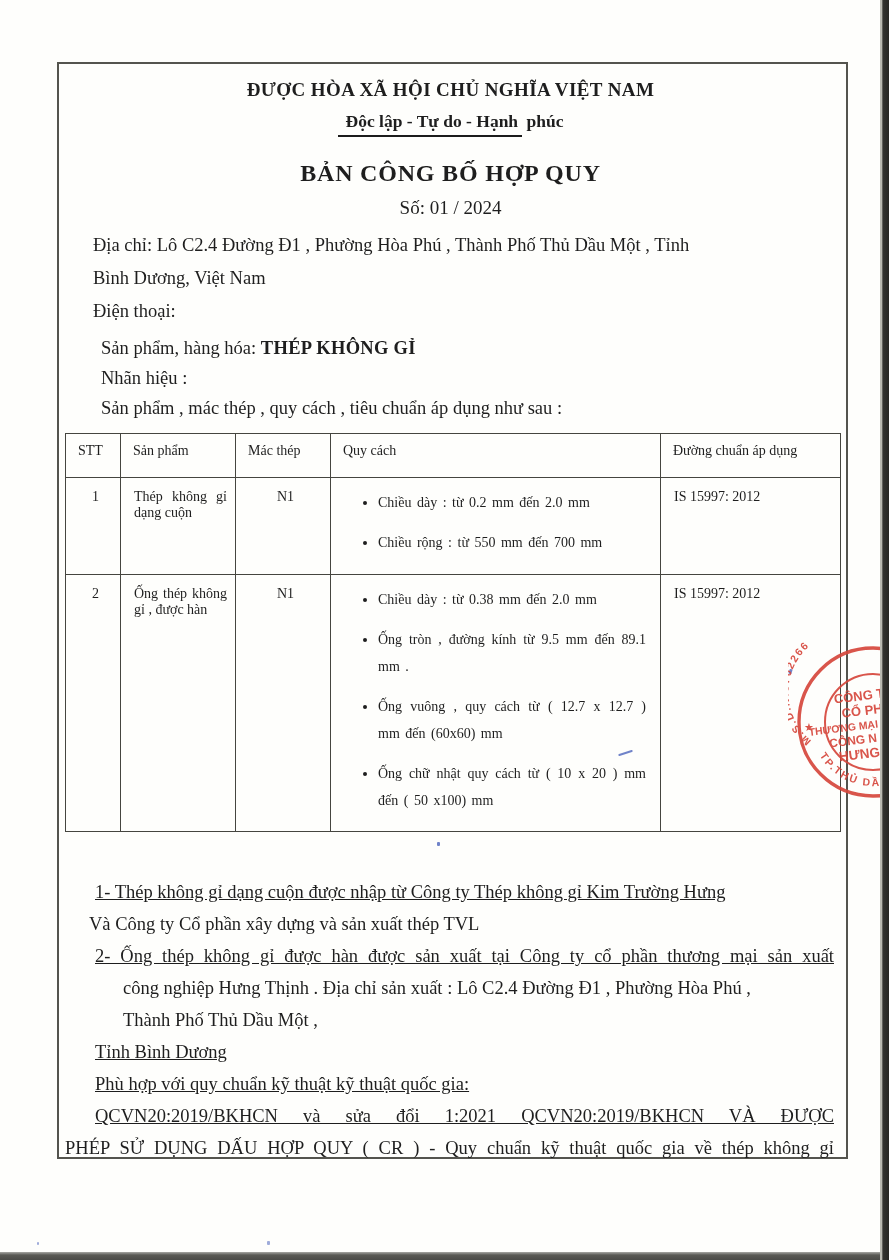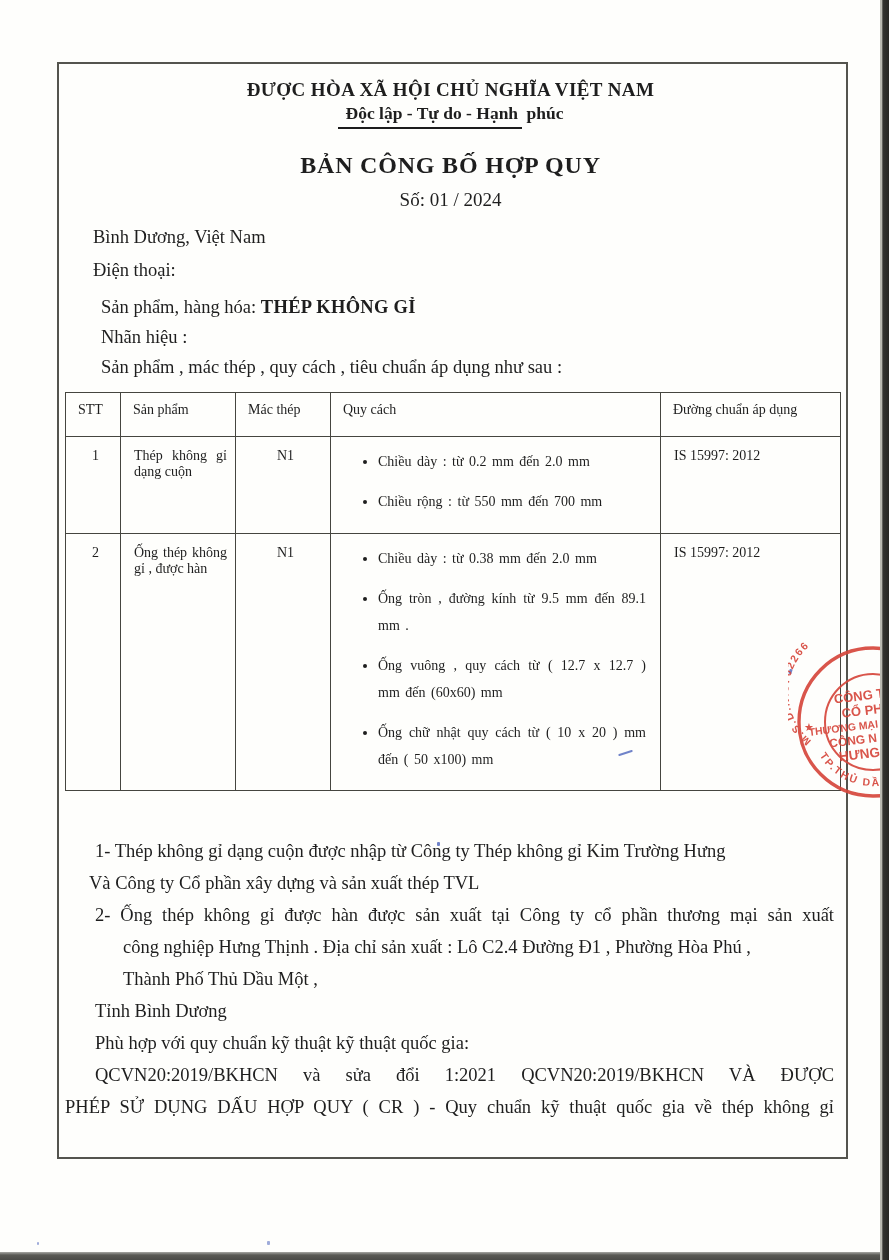--- a/index.html
+++ b/index.html
@@ -19,21 +19,21 @@
     background:linear-gradient(to bottom,#a8a8a4 0px,#5a5a55 3px,#4b4b47 8px);
   }
   
   .doc{
     position:absolute;left:57px;top:62px;width:791px;height:1097px;
     border:2px solid #54544e;box-sizing:border-box;
     padding:14px 10px 0 6px;background:transparent;
   }
   .center{text-align:center;}
   .nat-header{font-size:19px;font-weight:bold;letter-spacing:.4px;line-height:24px;}
-  .motto{font-size:17.5px;font-weight:bold;line-height:22px;}
+  .motto{font-size:17.5px;font-weight:bold;margin-top:8px;line-height:22px;}
   .motto .ul{border-bottom:2.5px solid #1c1c1c;padding:0 4px 3px 8px;display:inline-block;}
   .title{font-size:24px;font-weight:bold;letter-spacing:.8px;margin-top:22px;line-height:28px;}
   .so{font-size:19px;margin-top:8px;line-height:26px;}
   .org{margin:8px 0 0 28px;font-size:18.5px;line-height:33px;width:735px;}
   .prod{margin:5px 0 0 36px;font-size:18.5px;line-height:30px;}
   .prod .b{font-weight:bold;letter-spacing:.3px;}
   
   table.spec{border-collapse:collapse;margin:10px 0 0 0;width:775px;table-layout:fixed;
     font-size:14px;}
   table.spec th,table.spec td{border:1.8px solid #45453f;vertical-align:top;box-sizing:border-box;}
@@ -41,21 +41,21 @@
   th.c,td.c{text-align:center;padding-left:4px;}
   td.pad{padding:11px 8px 4px 13px;}
   td.just{text-align:justify;}
   td.qc{padding:2px 14px 4px 0;}
   td.qc ul{margin:9px 0 0 0;padding-left:47px;}
   td.qc li{margin-bottom:13px;text-align:justify;word-spacing:2px;line-height:27px;}
   tr.r1 td{height:97px;}
   tr.r2 td{height:232px;}
   
   .notes{margin-top:44px;font-size:18.5px;line-height:32px;}
-  .n-ind{margin-left:30px;}
+  .n-ind{margin-left:30px;text-decoration:underline;}
   .n-ind2{margin-left:24px;}
   .n-ind3{margin-left:58px;}
   .fill{text-align:justify;text-align-last:justify;margin-right:2px;}
   
   .stamp{position:absolute;left:788px;top:637px;z-index:5;opacity:.92;}
   .stamp text{fill:#d6473c;font-family:"Liberation Sans","DejaVu Sans",sans-serif;}
   
   .ink{position:absolute;background:#4059b8;opacity:.75;z-index:4;border-radius:1px;}
   .ink1{left:618px;top:752px;width:15px;height:2px;transform:rotate(-18deg);}
   .ink2{left:789px;top:669px;width:3px;height:5px;transform:rotate(20deg);}
@@ -70,20 +70,21 @@
 
   <div class="center nat-header">ĐƯỢC HÒA XÃ HỘI CHỦ NGHĨA VIỆT NAM</div>
 
   <div class="center motto"><span class="ul">Độc lập - Tự do - Hạnh</span><span> phúc</span></div>
 
   <div class="center title">BẢN CÔNG BỐ HỢP QUY</div>
 
   <div class="center so">Số: 01 / 2024</div>
 
   <div class="org">
+    <div>Địa chỉ: Lô C2.4 Đường Đ1 , Phường Hòa Phú , Thành Phố Thủ Dầu Một , Tỉnh</div>
     <div>Bình Dương, Việt Nam</div>
     <div>Điện thoại:</div>
   </div>
 
   <div class="prod">
     <div><span>Sản phẩm, hàng hóa: </span><span class="b">THÉP KHÔNG GỈ</span></div>
     <div>Nhãn hiệu :</div>
     <div>Sản phẩm , mác thép , quy cách , tiêu chuẩn áp dụng như sau :</div>
   </div>
 

